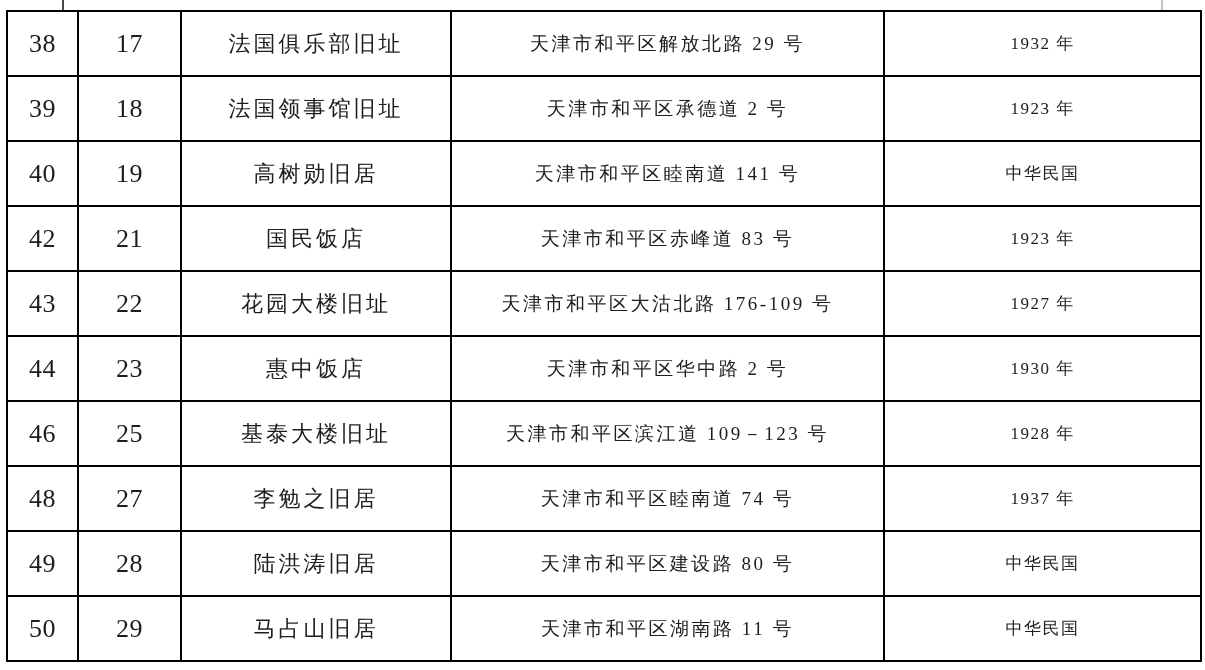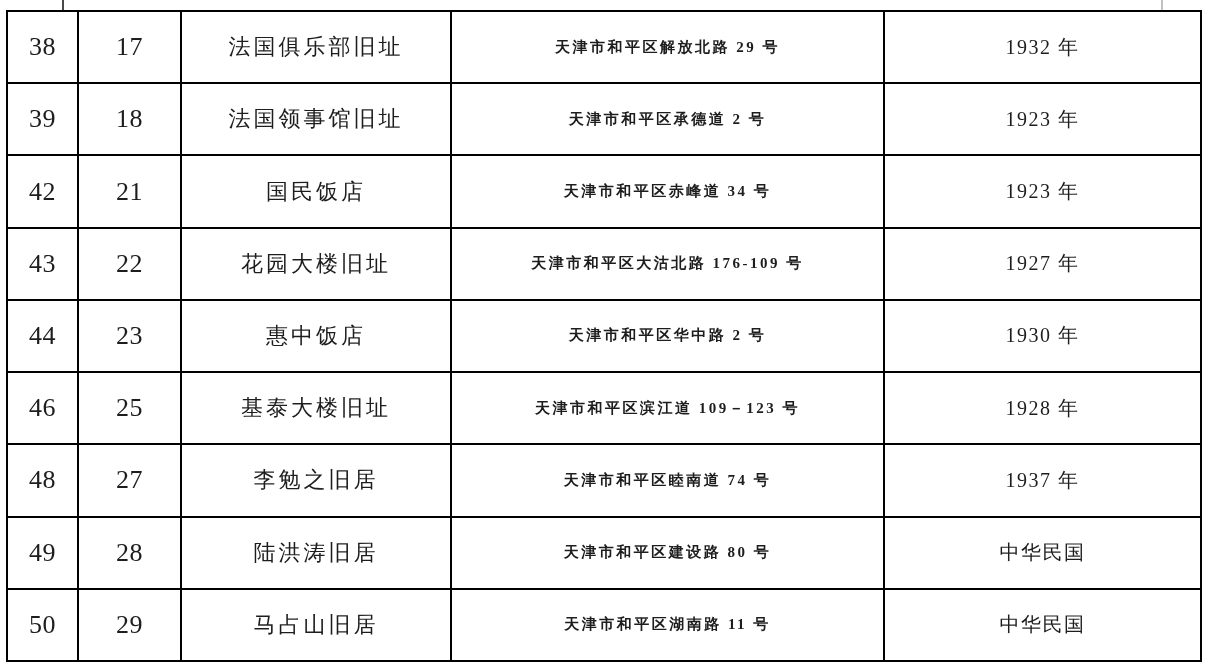--- a/index.html
+++ b/index.html
@@ -39,26 +39,25 @@
   td.c-seq, td.c-num {
     font-size: 26px;
     letter-spacing: 0.5px;
   }
   td.c-name {
     font-size: 22px;
     letter-spacing: 3px;
     margin-top: 24px;
   }
   td.c-addr {
-    font-size: 15px;
+    font-size: 19px;
     letter-spacing: 2.5px;
-    font-weight: bold;
   }
   td.c-year {
-    font-size: 20px;
+    font-size: 17px;
     letter-spacing: 1.5px;
   }
   
   .tick {
     position: absolute;
     top: 0;
     width: 2px;
   }
   .tick-left {
     left: 62px;
@@ -96,24 +95,31 @@
         <td class="c-year">1932 年</td>
       </tr>
       <tr>
         <td class="c-seq">39</td>
         <td class="c-num">18</td>
         <td class="c-name">法国领事馆旧址</td>
         <td class="c-addr">天津市和平区承德道 2 号</td>
         <td class="c-year">1923 年</td>
       </tr>
       <tr>
+        <td class="c-seq">40</td>
+        <td class="c-num">19</td>
+        <td class="c-name">高树勋旧居</td>
+        <td class="c-addr">天津市和平区睦南道 141 号</td>
+        <td class="c-year">中华民国</td>
+      </tr>
+      <tr>
         <td class="c-seq">42</td>
         <td class="c-num">21</td>
         <td class="c-name">国民饭店</td>
-        <td class="c-addr">天津市和平区赤峰道 34 号</td>
+        <td class="c-addr">天津市和平区赤峰道 83 号</td>
         <td class="c-year">1923 年</td>
       </tr>
       <tr>
         <td class="c-seq">43</td>
         <td class="c-num">22</td>
         <td class="c-name">花园大楼旧址</td>
         <td class="c-addr">天津市和平区大沽北路 176-109 号</td>
         <td class="c-year">1927 年</td>
       </tr>
       <tr>

